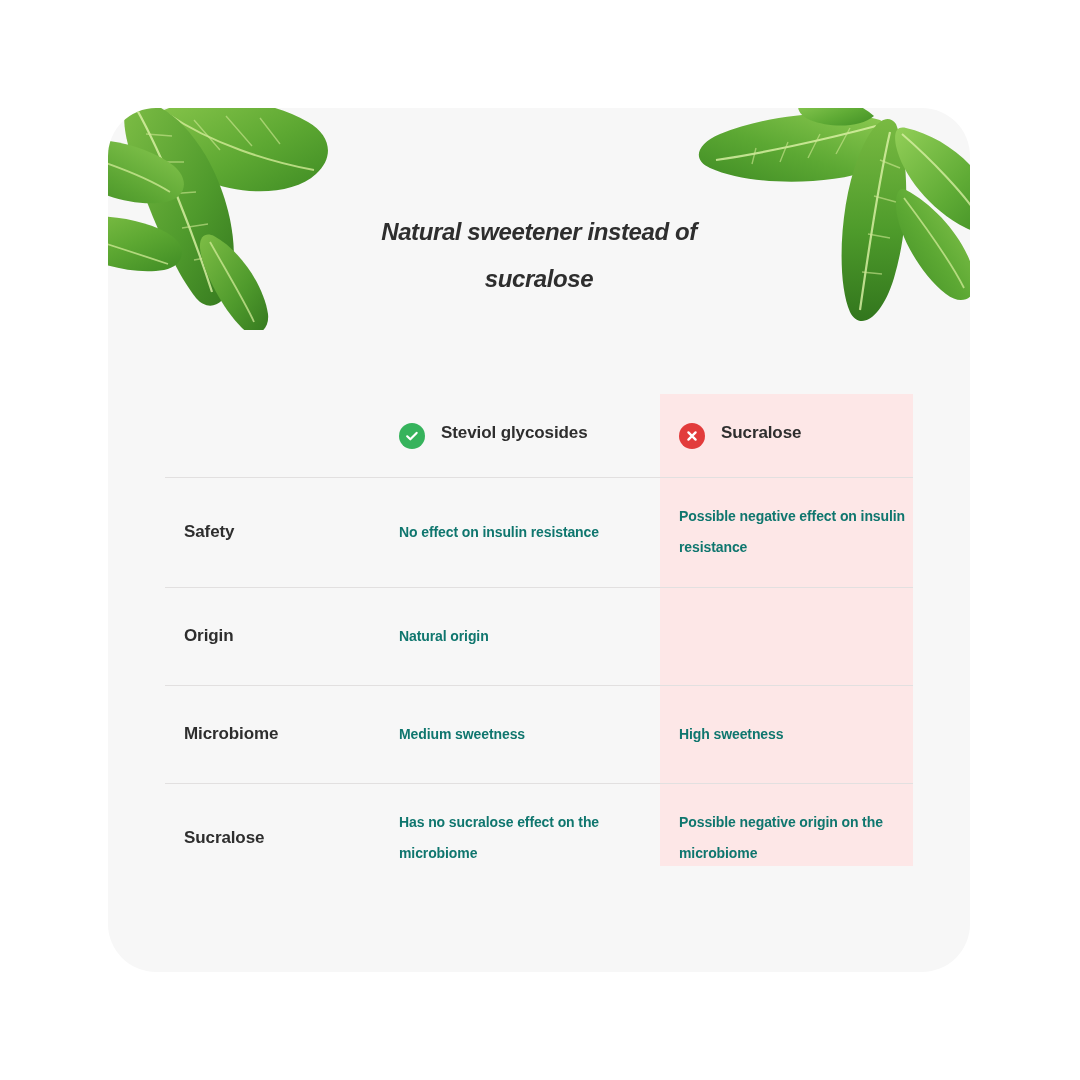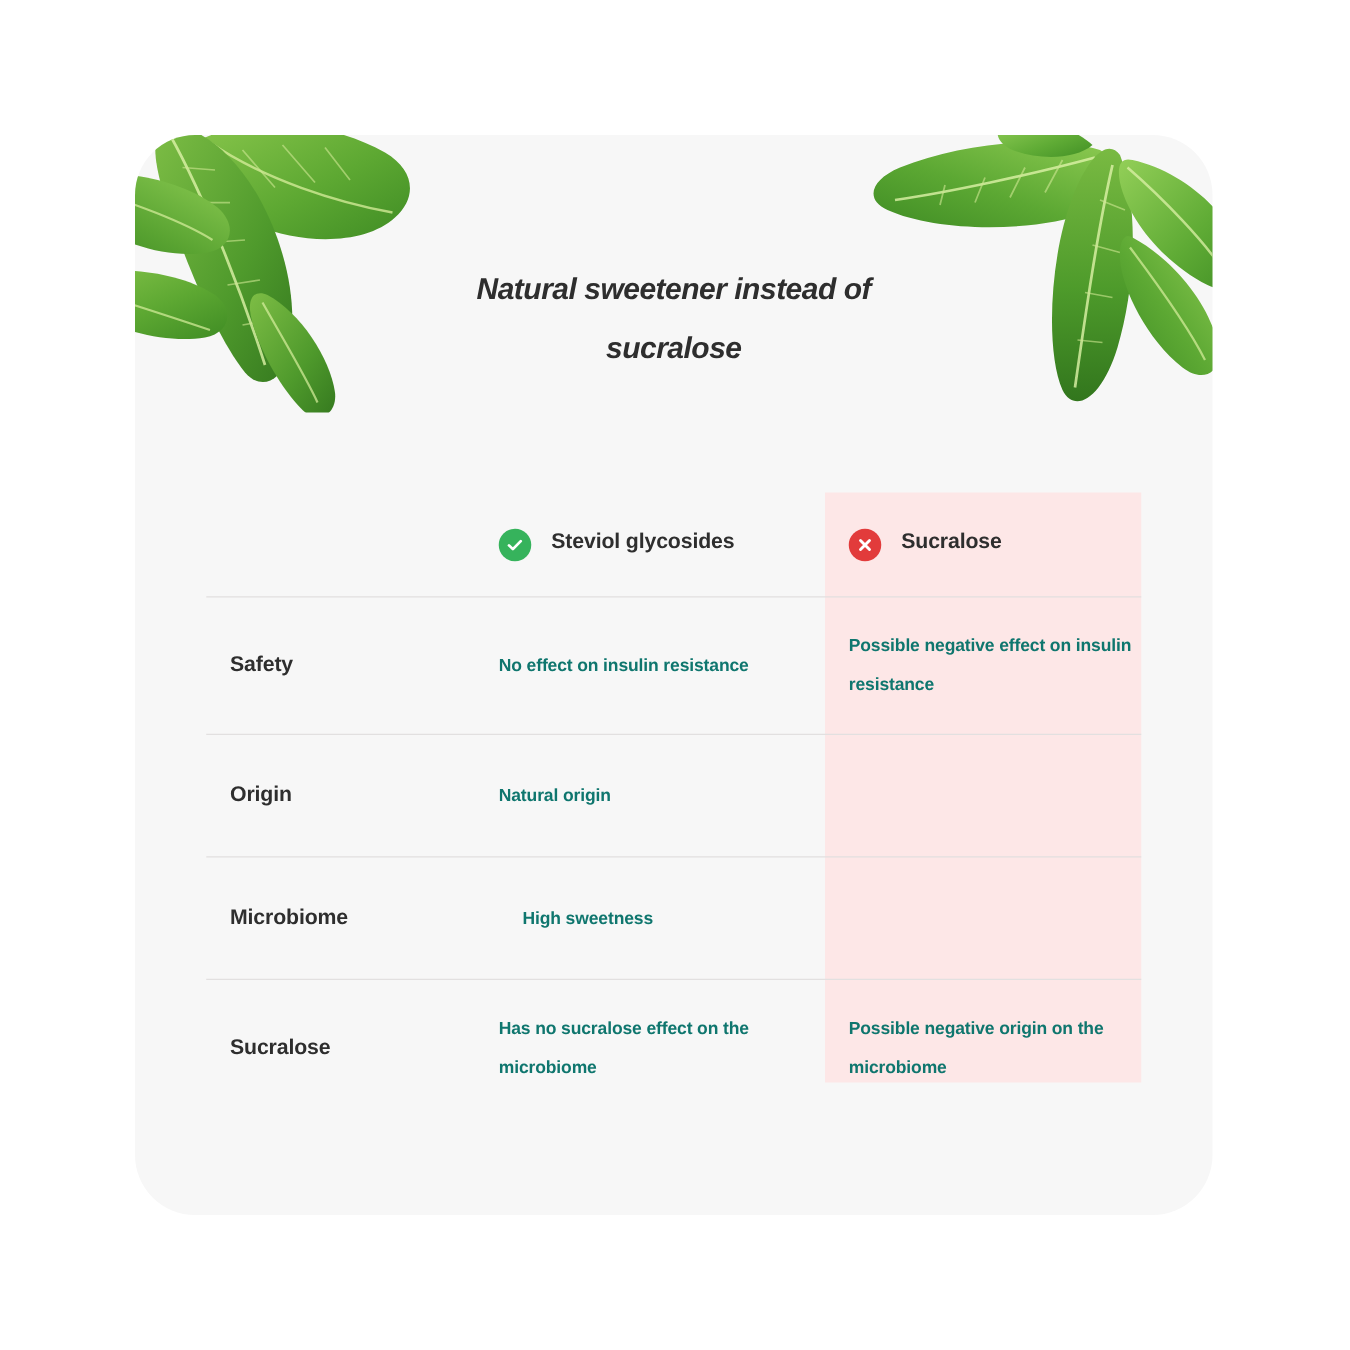--- a/index.html
+++ b/index.html
@@ -298,20 +298,23 @@
           </div>
           <div class="cell-good">
             <div class="row-value">Natural origin</div>
           </div>
         </div>
 
         <div class="row body-row">
           <div class="cell-label">
             <div class="row-label">Microbiome</div>
           </div>
+          <div class="cell-good">
+            <div class="row-value">Medium sweetness</div>
+          </div>
           <div class="cell-bad">
             <div class="row-value">High sweetness</div>
           </div>
         </div>
 
         <div class="row body-row row-tall">
           <div class="cell-label">
             <div class="row-label">Sucralose</div>
           </div>
           <div class="cell-good">

